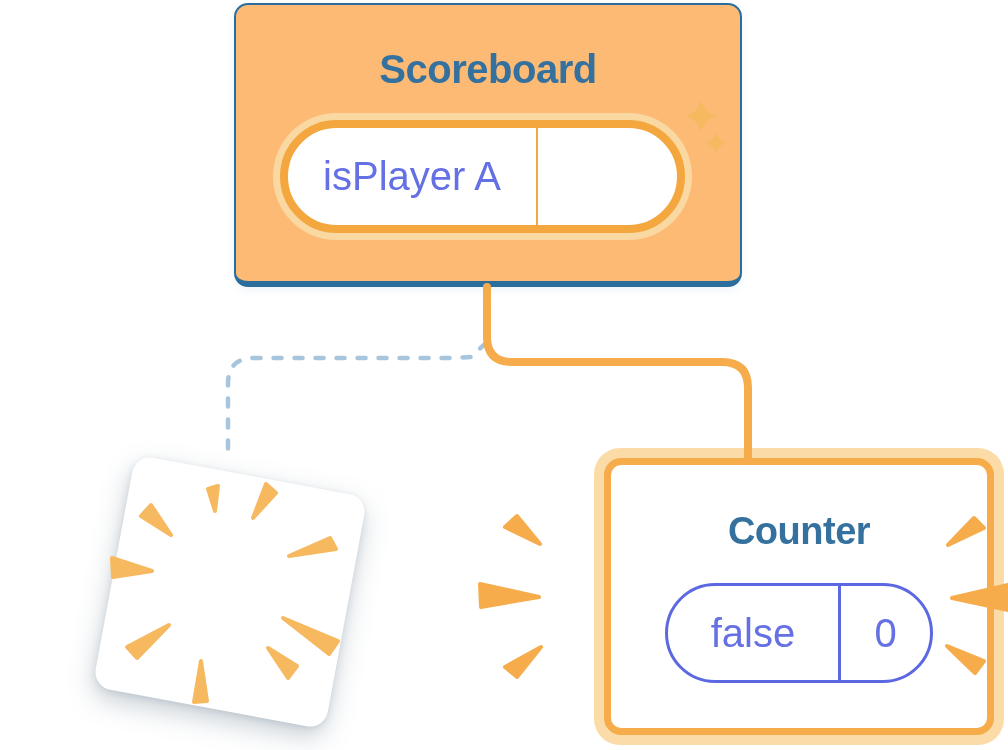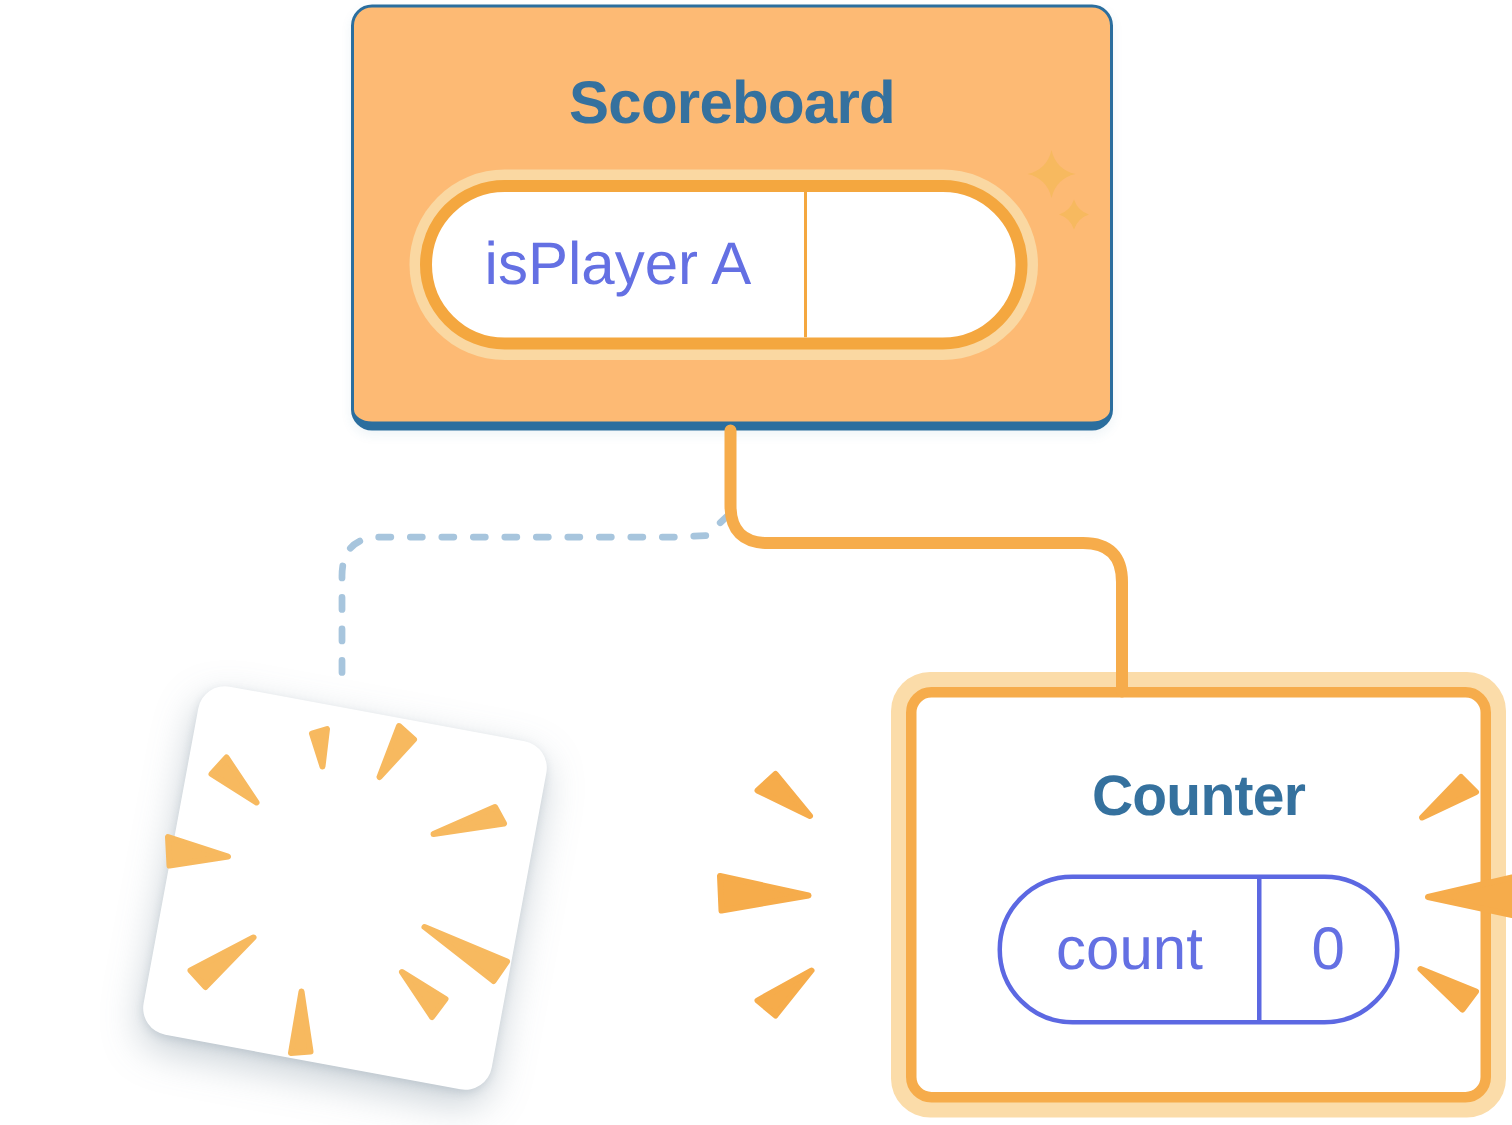--- a/index.html
+++ b/index.html
@@ -91,21 +91,21 @@
         <div class="pill-cell left">isPlayer A</div>
         <div class="pill-divider"></div>
       </div>
     </div>
   </div>
 
   <div class="card-counter-glow">
     <div class="card-counter-inner">
       <div class="card-title">Counter</div>
       <div class="count-pill">
-        <div class="pill-cell left">count</div>
+        <div class="pill-cell left">false</div>
         <div class="pill-divider"></div>
         <div class="pill-cell right">0</div>
       </div>
     </div>
   </div>
 
   <svg class="overlay" viewBox="0 0 1008 750">
 
     <path d="M 486 343 L 471 357 L 452 358 L 254 358 Q 228 358 228 384 L 228 456" fill="none" style="stroke:var(--dash)" stroke-width="4.5" stroke-dasharray="8 13" stroke-linecap="round"></path>
 

